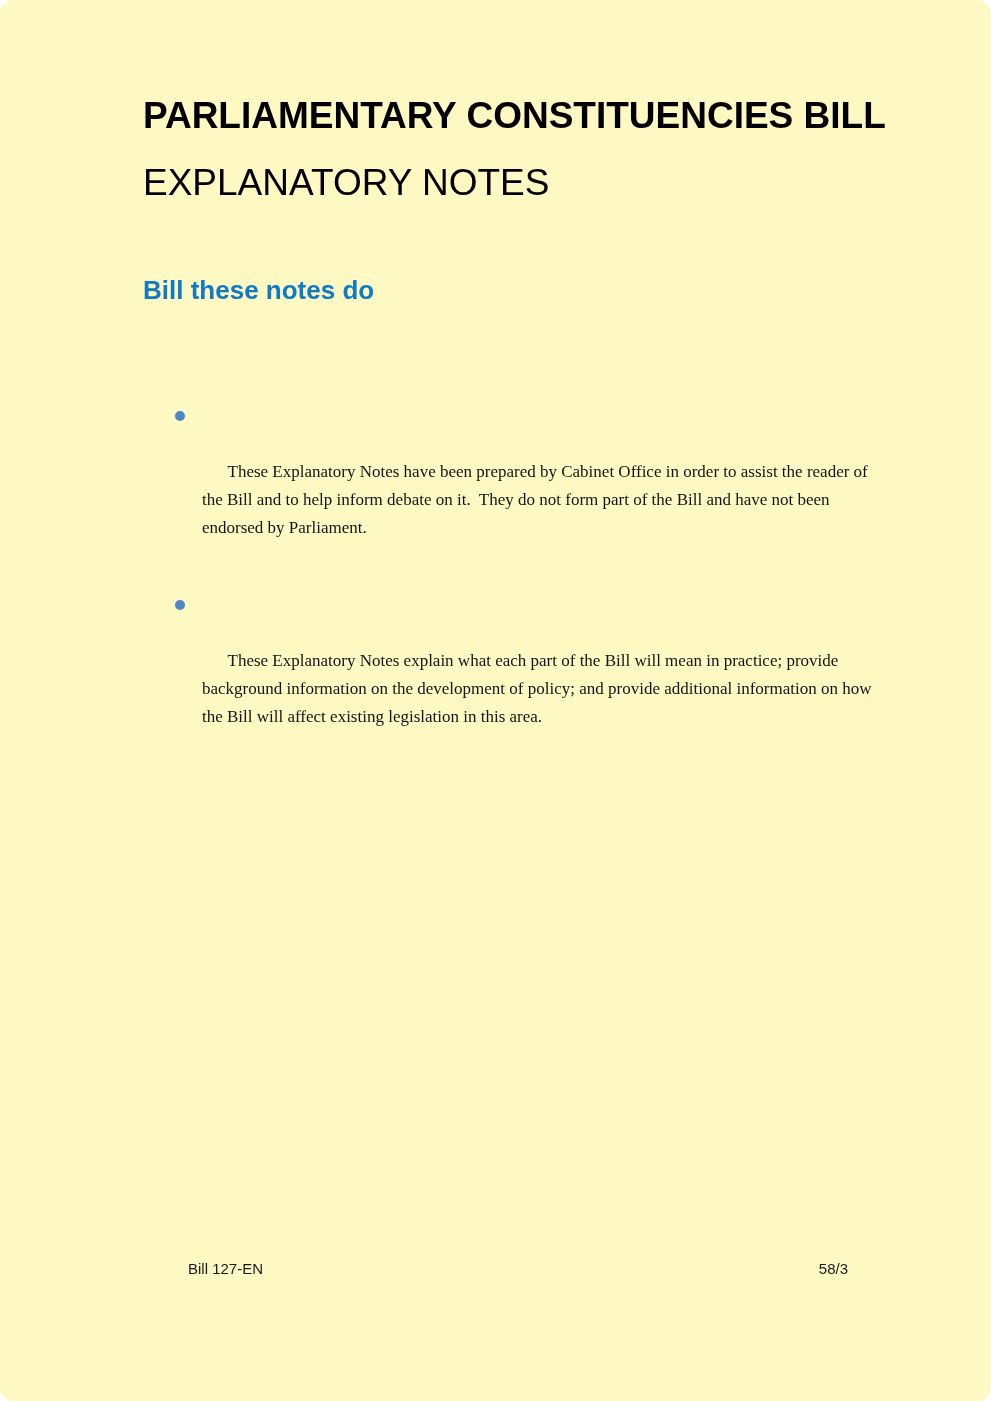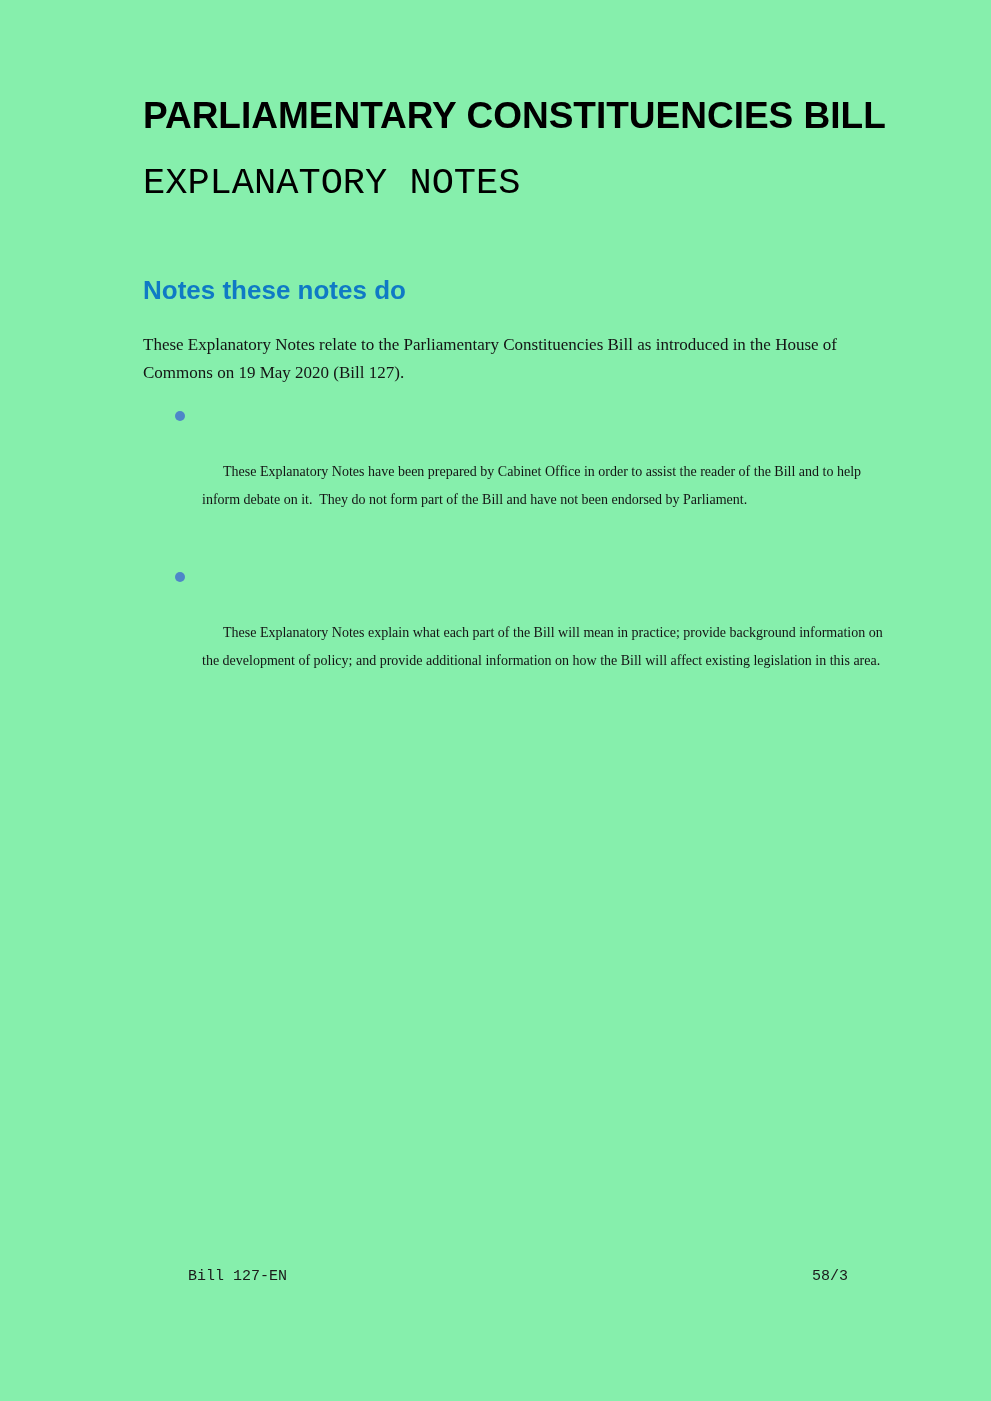--- a/index.html
+++ b/index.html
@@ -5,73 +5,72 @@
   :root{
     --heading-blue:#0f7ac5;
     --bullet-blue:#4e86c8;
     --text-black:#141414;
   }
   html,body{margin:0;padding:0;background:#ffffff;}
   body{
     width:991px;height:1401px;position:relative;overflow:hidden;
     font-family:"Liberation Serif", serif;color:var(--text-black);
   }
-  .doc-page{position:absolute;inset:0;background:#86efac;}
+  .doc-page{position:absolute;inset:0;background:#fef9c3;border-radius:14px;}
 
   .doc-title{
     position:absolute;left:143px;top:96px;width:760px;margin:0;
     font-family:"Liberation Sans", sans-serif;font-weight:700;
     font-size:37px;line-height:40px;color:#000;
     white-space:nowrap;letter-spacing:0;
   }
   .doc-subtitle{
     position:absolute;left:143px;top:163px;width:760px;margin:0;
-    font-family:Liberation Mono, monospace;font-weight:400;
+    font-family:Liberation Sans, sans-serif;font-weight:400;
     font-size:37px;line-height:40px;color:#000;white-space:nowrap;
   }
   .section-heading{
     position:absolute;left:143px;top:274px;width:745px;margin:0;
     font-family:"Liberation Sans", sans-serif;font-weight:700;
     font-size:26px;line-height:32px;color:var(--heading-blue);
   }
   .intro-paragraph{
     position:absolute;left:143px;top:331px;width:745px;margin:0;
     font-size:17px;line-height:28px;white-space:pre-wrap;
   }
   .notes-bullet-list{
     position:absolute;left:143px;top:402px;width:745px;margin:0;padding:0;
     list-style:none;
   }
   .notes-bullet-list li{
     position:relative;margin:0 0 21px 0;padding:0 0 0 59px;
-    font-size:14px;line-height:28px;white-space:pre-wrap;
+    font-size:17px;line-height:28px;white-space:pre-wrap;
   }
   .bullet-dot{
     position:absolute;left:32px;top:9px;width:10px;height:10px;
     border-radius:50%;background:var(--bullet-blue);
   }
   .doc-footer{
     position:absolute;left:188px;right:143px;top:1260px;
     display:flex;justify-content:space-between;align-items:flex-end;
-    font-family:Liberation Mono, monospace;font-size:15px;
-    line-height:18px;color:#1a1a1a;margin-top:8px;
+    font-family:Liberation Sans, sans-serif;font-size:15px;
+    line-height:18px;color:#1a1a1a;
   }
 </style>
 </head>
 <body>
 
 <div class="doc-page">
 
   <h1 class="doc-title">PARLIAMENTARY CONSTITUENCIES BILL</h1>
 
   <h2 class="doc-subtitle">EXPLANATORY NOTES</h2>
 
-  <h3 class="section-heading">Notes these notes do</h3>
+  <h3 class="section-heading">Bill these notes do</h3>
 
-  <p class="intro-paragraph">These Explanatory Notes relate to the Parliamentary Constituencies Bill as introduced in the House of Commons on 19 May 2020 (Bill 127).</p>
 
   <ul class="notes-bullet-list">
     <li>
       <span class="bullet-dot"></span>
       <span>These Explanatory Notes have been prepared by Cabinet Office in order to assist the reader of the Bill and to help inform debate on it.  They do not form part of the Bill and have not been endorsed by Parliament.</span>
     </li>
     <li>
       <span class="bullet-dot"></span>
       <span>These Explanatory Notes explain what each part of the Bill will mean in practice; provide background information on the development of policy; and provide additional information on how the Bill will affect existing legislation in this area.</span>
     </li>

